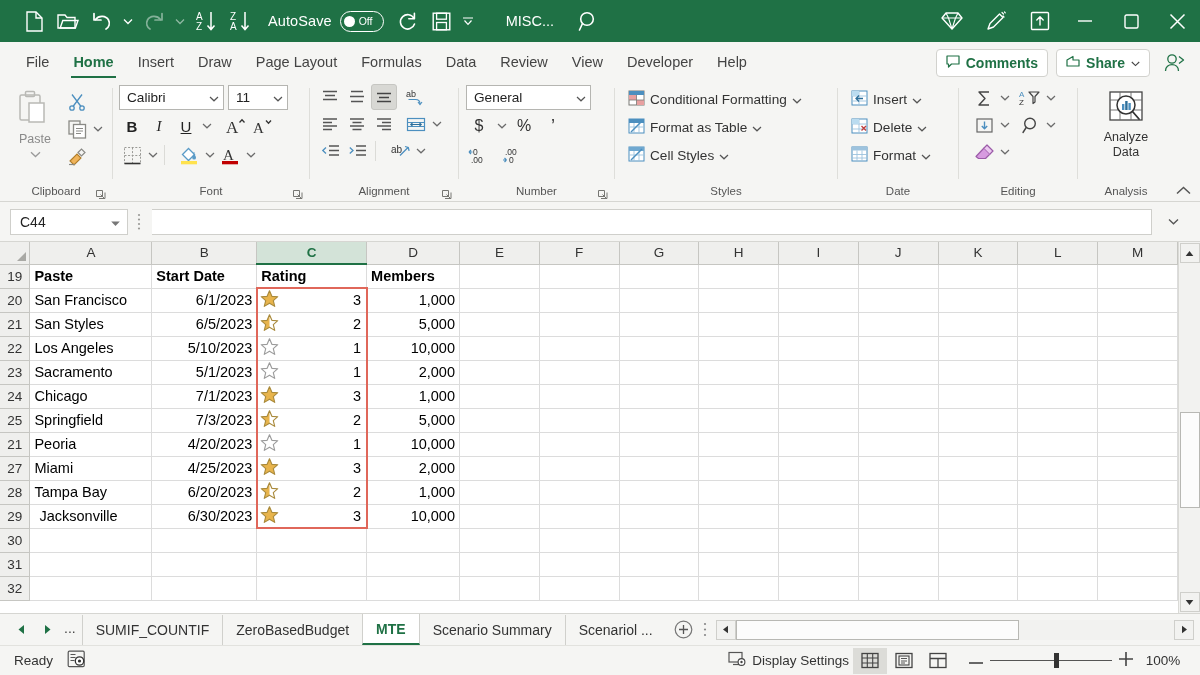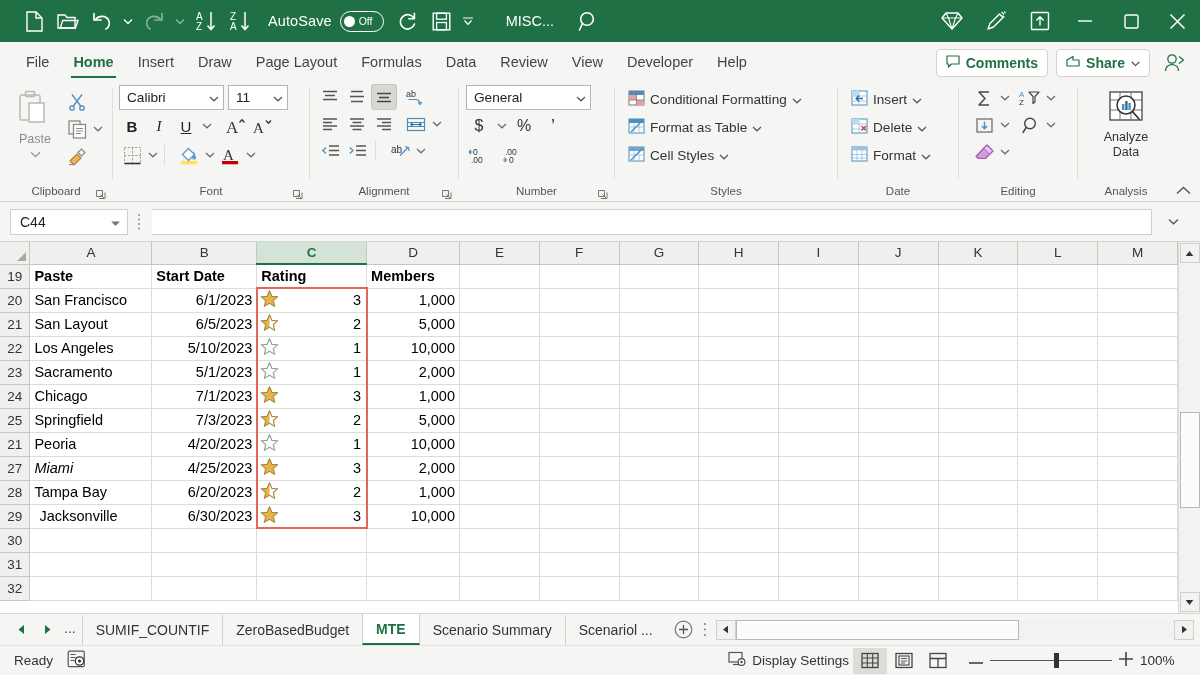--- a/index.html
+++ b/index.html
@@ -175,21 +175,21 @@
   
   .statusbar { flex:0 0 30px; height:30px; background:#F5F5F3; display:flex; align-items:center;
      border-top:1px solid #E2E2DE; font-size:13.5px; color:#333; }
   .st-left { display:flex; align-items:center; gap:14px; padding-left: 14px; }
   .st-right { margin-left:auto; display:flex; align-items:center; gap:0; padding-right: 14px; }
   .vbtn { width:34px; height:26px; display:flex; align-items:center; justify-content:center; }
   .vbtn.sel { background:#DCDCD8; }
   .zoomwrap { display:flex; align-items:center; gap:7px; margin-left:14px; }
   .zoom-track { width:122px; height:1.6px; background:#555; position:relative; }
   .zoom-knob { position:absolute; left:64px; top:-7px; width:5px; height:15px; background:#333; }
-  .zoom-pct { width:46px; text-align:left; font-size:13.5px; }
+  .zoom-pct { width:46px; text-align:center; font-size:13.5px; }
   .dsp { display:flex; align-items:center; gap:6px; padding-right: 4px; }
 </style>
 </head>
 <body>
 
 <div id="app">
 
   <div class="titlebar">
     <div class="qat">
       <div class="qbtn">
@@ -962,21 +962,21 @@
               <td class="cell" style="width: 80px;"></td>
               <td class="cell" style="width: 80px;"></td>
               <td class="cell" style="width: 80px;"></td>
               <td class="cell" style="width: 80px;"></td>
               <td class="cell" style="width: 80px;"></td>
               <td class="cell" style="width: 80px;"></td>
               <td class="cell" style="width: 80px;"></td>
             </tr>
             <tr>
               <td class="rowhdr">21</td>
-              <td class="cell" style="width: 122px;">San Layout</td>
+              <td class="cell" style="width: 122px;">San Styles</td>
               <td class="cell right" style="width: 105px;">6/5/2023</td>
               <td class="cell right ratingcell" style="width: 110px;">
                 <div class="rating-inner">
                   <span><svg width="19" height="19" viewBox="0 0 20 19">
                       <defs>
                         <clipPath id="halfclip">
                           <rect x="0" y="0" width="10" height="19"></rect>
                         </clipPath>
                       </defs>
                       <polygon points="10,1.4 12.5,7.2 18.7,7.6 14,11.7 15.5,17.8 10,14.4 4.5,17.8 6,11.7 1.3,7.6 7.5,7.2" fill="#E8B44C" clip-path="url(#halfclip)"></polygon>
@@ -1113,21 +1113,21 @@
               <td class="cell" style="width: 80px;"></td>
               <td class="cell" style="width: 80px;"></td>
               <td class="cell" style="width: 80px;"></td>
               <td class="cell" style="width: 80px;"></td>
               <td class="cell" style="width: 80px;"></td>
               <td class="cell" style="width: 80px;"></td>
               <td class="cell" style="width: 80px;"></td>
             </tr>
             <tr>
               <td class="rowhdr">27</td>
-              <td class="cell" style="width: 122px; font-style: italic;">Miami</td>
+              <td class="cell" style="width: 122px;">Miami</td>
               <td class="cell right" style="width: 105px;">4/25/2023</td>
               <td class="cell right ratingcell" style="width: 110px;">
                 <div class="rating-inner">
                   <span><svg width="19" height="19" viewBox="0 0 20 19">
                       <polygon points="10,1.4 12.5,7.2 18.7,7.6 14,11.7 15.5,17.8 10,14.4 4.5,17.8 6,11.7 1.3,7.6 7.5,7.2" fill="#E8B44C"></polygon>
                       <polygon points="10,1.4 12.5,7.2 18.7,7.6 14,11.7 15.5,17.8 10,14.4 4.5,17.8 6,11.7 1.3,7.6 7.5,7.2" fill="none" stroke="#A98A3C" stroke-width="1.2" stroke-linejoin="round"></polygon>
                     </svg></span>
                   <span class="rating-num">3</span>
                 </div>
               </td>

